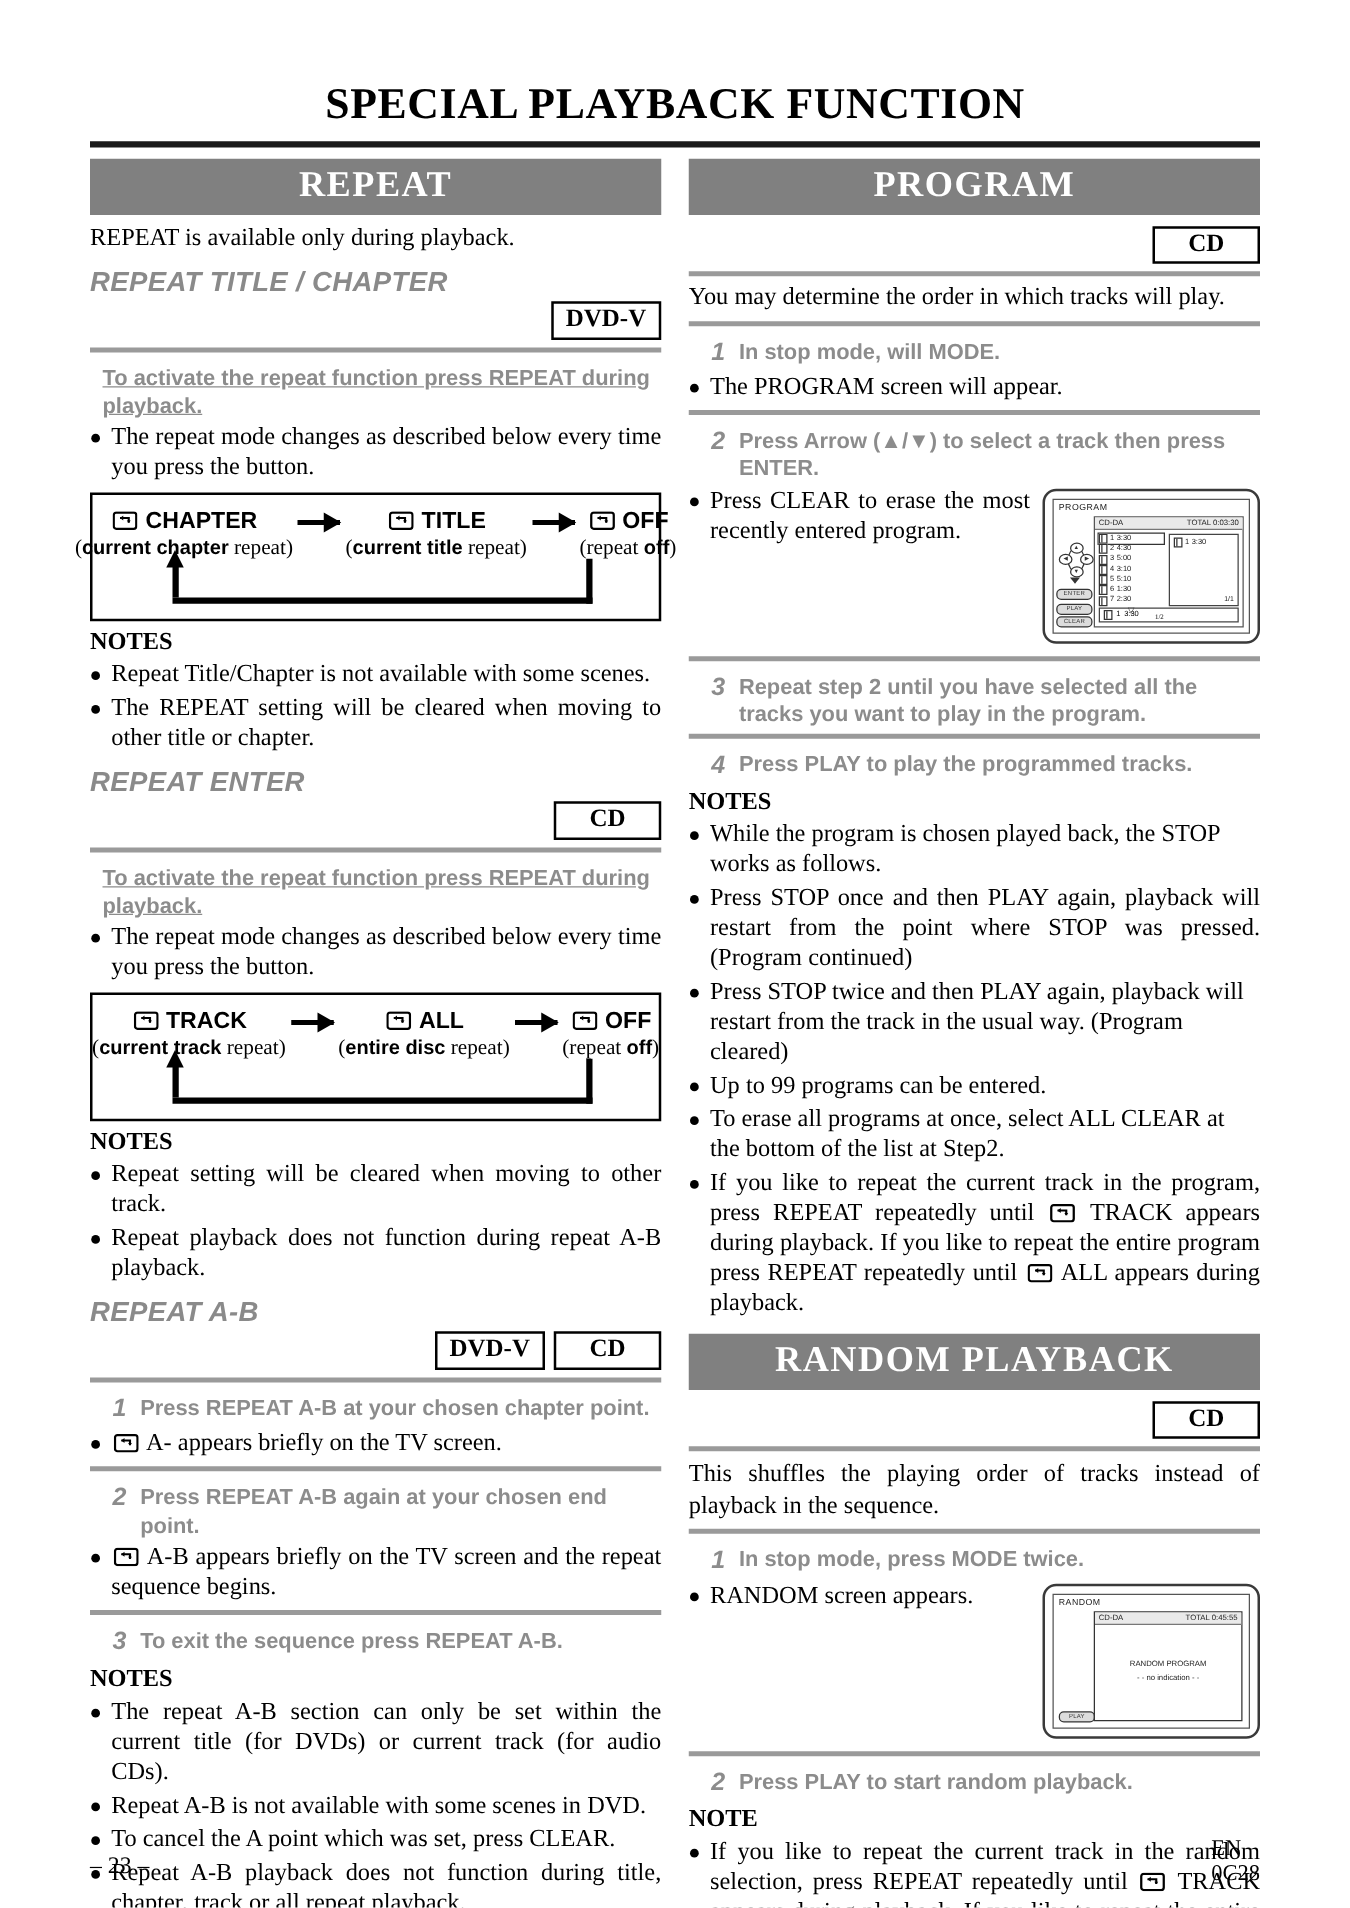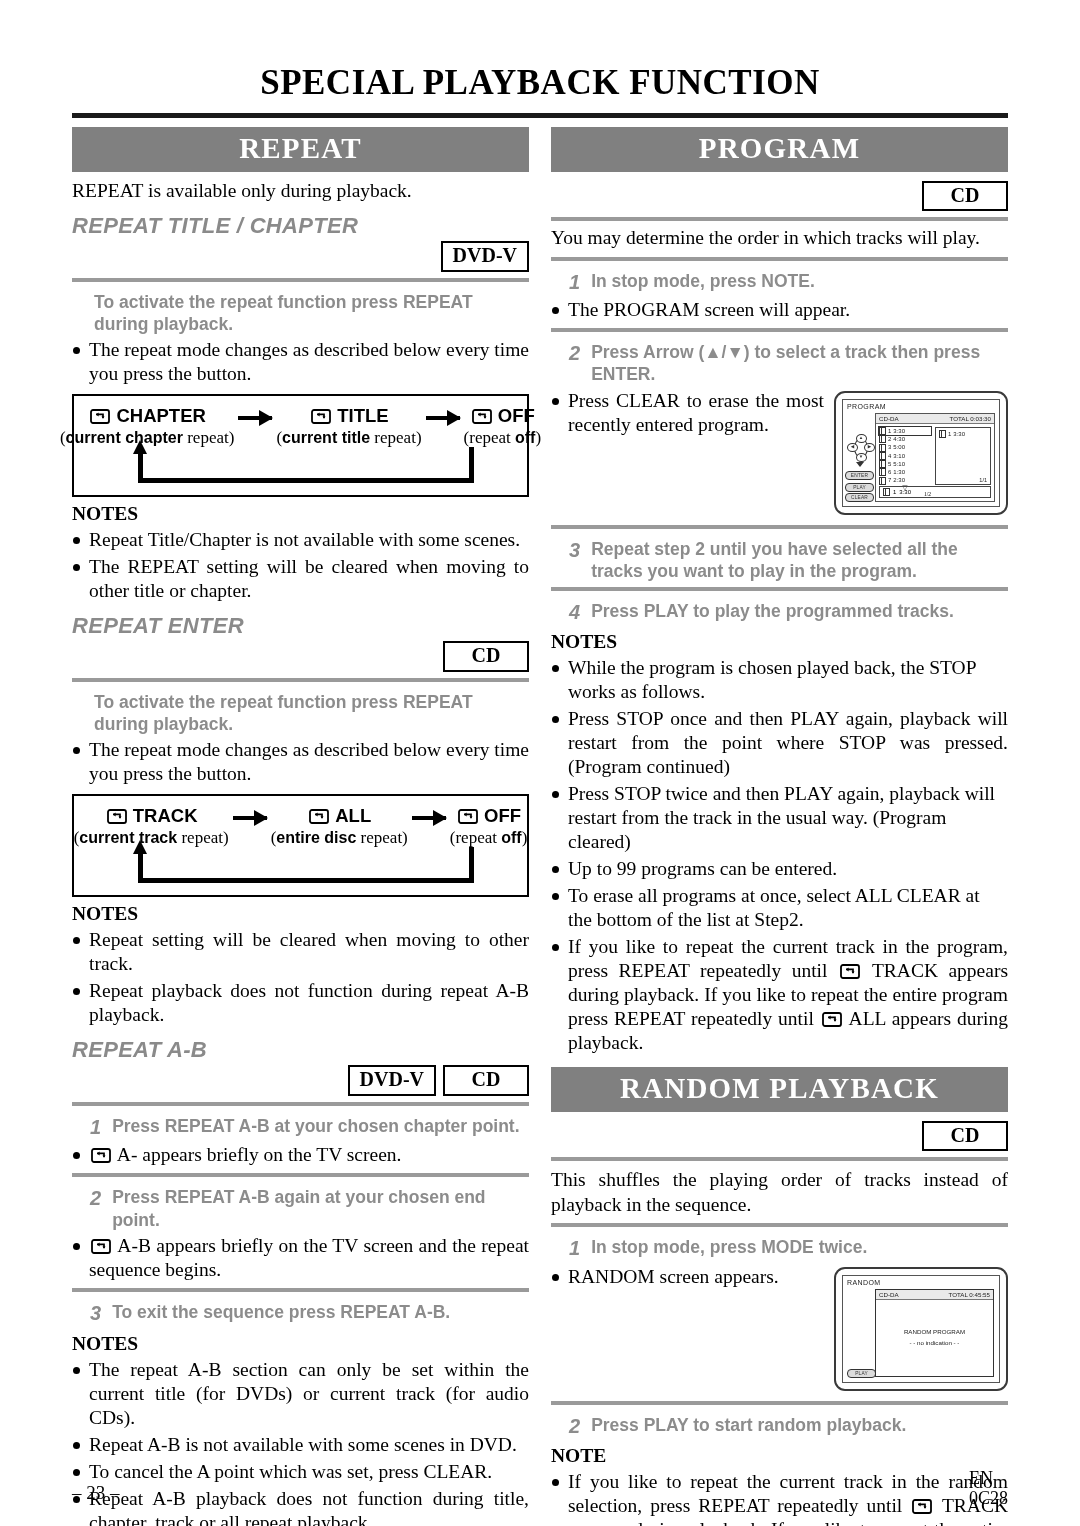--- a/index.html
+++ b/index.html
@@ -77,21 +77,22 @@
   .rule-grey { height:4px; background:#9a9a9a; margin:6px 0 0 0; }
   .rule-grey.tight { margin-top:4px; }
 
   
   .instr {
     font-family:"Liberation Sans", sans-serif;
     font-weight:bold;
     font-size:17.5px;
     color:#8c8c8c;
     line-height:1.28;
-    margin:9px 0 0 22px;
+    margin:9px 0 0 10px;
+    text-decoration:underline;
   }
   .step {
     font-family:"Liberation Sans", sans-serif;
     font-weight:bold;
     font-size:17.5px;
     color:#8c8c8c;
     line-height:1.28;
     margin:9px 0 0 0;
     display:flex;
     gap:11px;
@@ -568,21 +569,21 @@
       <div class="badge-row" style="margin-top:9px;">
         <div class="badge wide">CD</div>
       </div>
       <div class="rule-grey"></div>
 
       <div class="body-text nj" style="margin-top:5px;">You may determine the order in which tracks will play.</div>
       <div class="rule-grey"></div>
 
       <div class="step">
         <span class="num">1</span>
-        <span class="txt">In stop mode, press NOTE.</span>
+        <span class="txt">In stop mode, will MODE.</span>
       </div>
       <div class="bul nj">The PROGRAM screen will appear.</div>
       <div class="rule-grey"></div>
 
       <div class="step">
         <span class="num">2</span>
         <span class="txt">Press Arrow (▲/▼) to select a track then press ENTER.</span>
       </div>
 
       <div class="clearfix">

